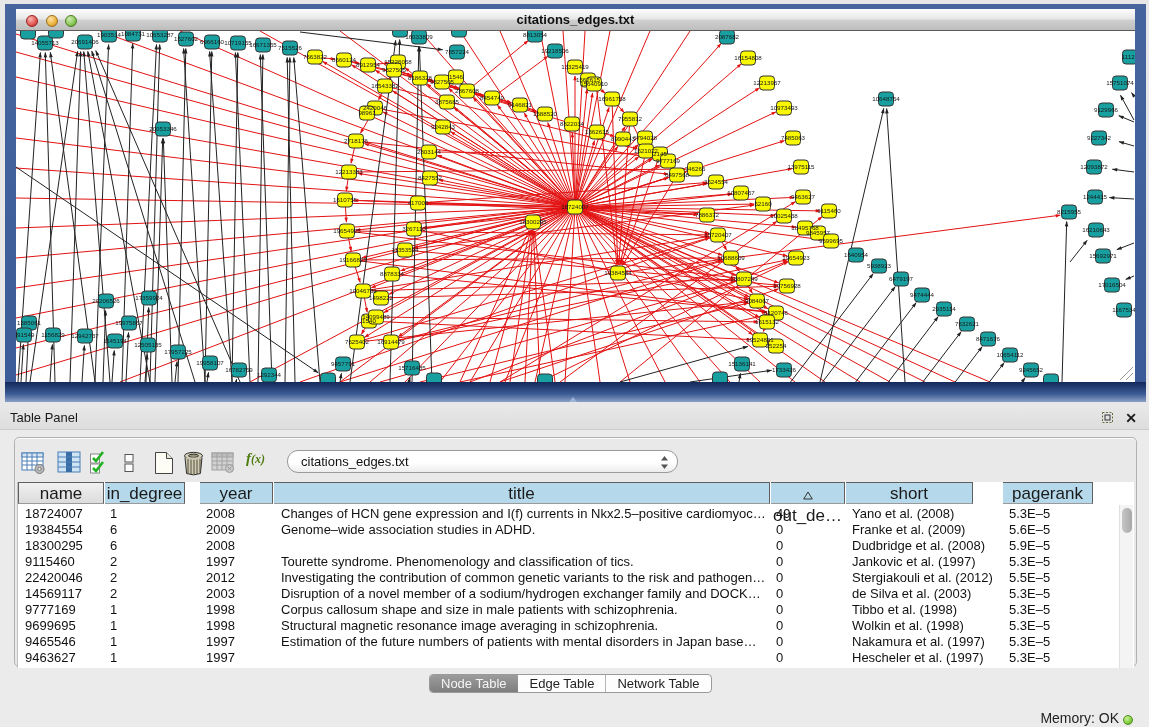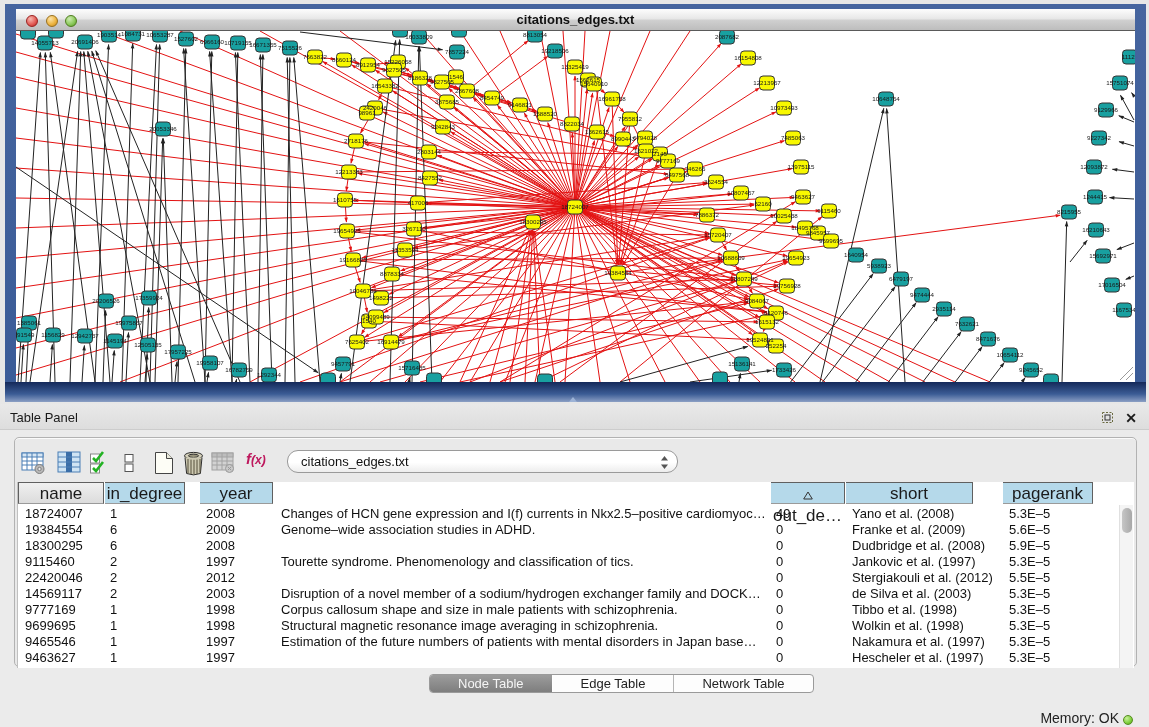--- a/index.html
+++ b/index.html
@@ -38,21 +38,21 @@
 #thead .h:first-child{background:linear-gradient(180deg,#f0f0f0,#dcdcdc);border-left:1px solid #606060}
 .tr{position:absolute;left:0;width:1076px;height:16px;font-size:13px;color:#111;white-space:nowrap}
 .tr div{position:absolute;top:0;height:16px;line-height:15px;overflow:hidden}
 .c0{left:7px;width:80px}.c1{left:92px;width:88px}.c2{left:188px;width:70px}
 .c3{left:263px;width:490px}.c4{left:758px;width:70px}.c5{left:834px;width:150px}
 .c6{left:991px;width:86px}
 #vsb{position:absolute;right:1px;top:23px;width:14px;height:163px;background:#f4f4f4;border-left:1px solid #e0e0e0}
 #vsb div{position:absolute;left:2px;top:3px;width:10px;height:25px;background:linear-gradient(90deg,#c6c6c6,#a8a8a8);border-radius:5px}
 #tabs{position:absolute;left:429px;top:270px;height:19px;display:flex;font-size:13px;
  border:1px solid #9a9a9a;border-radius:4px;overflow:hidden;background:#fdfdfd}
-#tabs div{padding:0 28px;line-height:18px;color:#222}
+#tabs div{padding:0 11px;line-height:18px;color:#222}
 #tabs .sel{background:linear-gradient(180deg,#9c9c9c,#7e7e7e);color:#f5f5f5}
 #tabs .mid{border-left:1px solid #fff;border-right:1px solid #b5b5b5}
 #status{position:absolute;right:16px;top:306px;font-size:14px;color:#222}
 #gdot{display:inline-block;width:10px;height:10px;border-radius:50%;margin-left:4px;
  background:radial-gradient(circle at 35% 30%,#c9f09a,#7ecf3c 60%,#4e9a14);border:0.5px solid #568c20;vertical-align:-2px}
 </style></head>
 <body>
 <div id="win">
   <div id="tbar">
     <div class="tl" id="tl1"></div>
@@ -671,32 +671,33 @@
       <path d="M4 6.5 L5.6 22.5 q6.9 2.8 13.8 0 L21 6.5" fill="#cdc9b2" stroke="#2d2d2d"></path>
       <path d="M7 8v14 M10 8.6v14.4 M13 8.8v14.6 M16 8.6v14.4 M19 8v13.6" stroke="#56513d" fill="none"></path>
     </svg>
     <svg class="ic" style="left:196px" width="25" height="24" viewBox="0 0 25 24">
       <rect x="1" y="2" width="21" height="17" fill="#d2d2d2" stroke="#a2a2a2"></rect>
       <rect x="1" y="2" width="21" height="4" fill="#bdbdbd" stroke="#a2a2a2"></rect>
       <path d="M1 10h21M1 14h21M6 2v17M11 2v17M16 2v17" stroke="#a2a2a2" fill="none"></path>
       <circle cx="18.5" cy="17.5" r="4" fill="#c9c9c9" stroke="#9a9a9a"></circle>
       <path d="M16.8 15.8 l3.4 3.4 m0 -3.4 l-3.4 3.4" stroke="#9a9a9a"></path>
     </svg>
-    <div class="ic" style="left:231px;top:12px;font-family:Liberation Sans, sans-serif;font-style:italic;font-weight:bold;font-size:15px;color:#be185d">f<span style="font-size:12px">(x)</span></div>
+    <div class="ic" style="left:231px;top:12px;font-family:Liberation Serif, serif;font-style:italic;font-weight:bold;font-size:15px;color:#4d7c0f">f<span style="font-size:12px">(x)</span></div>
     <div id="combo">citations_edges.txt
       <svg width="9" height="15" viewBox="0 0 9 15">
           <path d="M4.5 1 L8 5.5 H1 z" fill="#555"></path>
           <path d="M4.5 14 L1 9.5 H8 z" fill="#555"></path>
         </svg>
     </div>
     <div id="tbl">
       <div id="thead">
         <div class="h" style="left:0;width:86px">name</div>
         <div class="h" style="left:87px;width:80px">in_degree</div>
         <div class="h" style="left:182px;width:73px">year</div>
+        <div class="h" style="left:256px;width:496px">title</div>
         <div class="h" style="left:753px;width:74px"><svg width="10" height="9" viewBox="0 0 10 9" style="vertical-align:-1px">
               <path d="M5 1 L9.3 8 H0.7 z" fill="none" stroke="#333"></path>
             </svg> out_de…</div>
         <div class="h" style="left:828px;width:127px">short</div>
         <div class="h" style="left:985px;width:90px">pagerank</div>
       </div>
       <div id="rows" style="position:absolute;left:0;top:24px">
           <div class="tr" style="top:0px">
             <div class="c0">18724007</div>
             <div class="c1">1</div>
@@ -729,20 +730,21 @@
             <div class="c2">1997</div>
             <div class="c3">Tourette syndrome. Phenomenology and classification of tics.</div>
             <div class="c4">0</div>
             <div class="c5">Jankovic et al. (1997)</div>
             <div class="c6">5.3E–5</div>
           </div>
 <div class="tr" style="top:64px">
             <div class="c0">22420046</div>
             <div class="c1">2</div>
             <div class="c2">2012</div>
+            <div class="c3">Investigating the contribution of common genetic variants to the risk and pathogen…</div>
             <div class="c4">0</div>
             <div class="c5">Stergiakouli et al. (2012)</div>
             <div class="c6">5.5E–5</div>
           </div>
 <div class="tr" style="top:80px">
             <div class="c0">14569117</div>
             <div class="c1">2</div>
             <div class="c2">2003</div>
             <div class="c3">Disruption of a novel member of a sodium/hydrogen exchanger family and DOCK…</div>
             <div class="c4">0</div>

